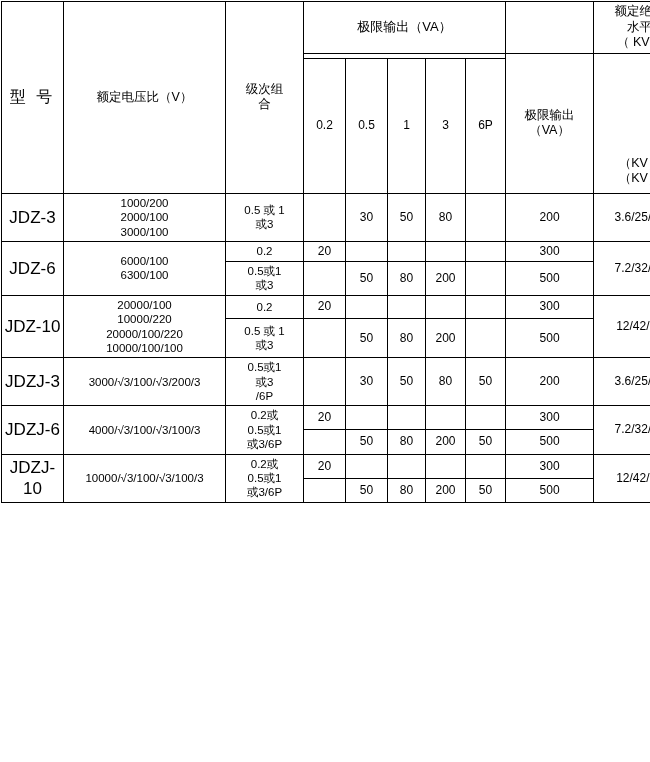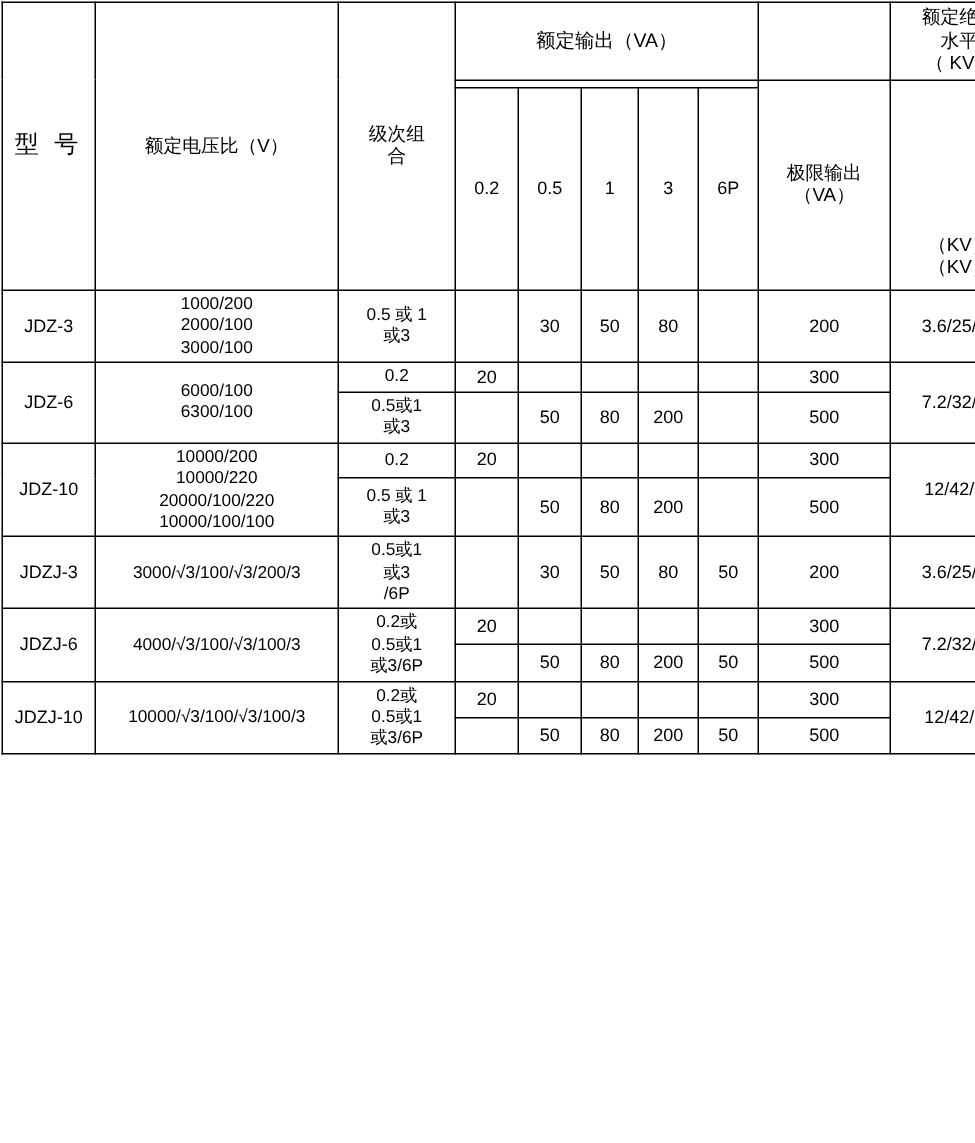--- a/index.html
+++ b/index.html
@@ -35,21 +35,21 @@
     word-wrap: break-word;
   }
   td.noborder-top { border-top: none; }
   .cell-lines span { display: block; }
   .hdr-model { font-size: 16px; letter-spacing: 3px; }
   .hdr-ratio { font-size: 12.5px; }
   .hdr-group { font-size: 12.5px; }
   .hdr-rated-out { font-size: 13px; }
   .hdr-limit { font-size: 12.5px; }
   .hdr-insul { font-size: 12.5px; }
-  .rowlabel { font-size: 12px; }
+  .rowlabel { font-size: 17px; }
   .ratio { font-size: 11.5px; }
   .group { font-size: 11.5px; }
   .val { font-size: 12px; }
   .insul { font-size: 12px; }
   
   col.c-model   { width: 62px; }
   col.c-ratio   { width: 162px; }
   col.c-group   { width: 78px; }
   col.c-v02     { width: 42px; }
   col.c-v05     { width: 42px; }
@@ -78,21 +78,21 @@
     </colgroup>
     <tbody>
 
       <tr>
         <td rowspan="4" class="hdr-model">型  号</td>
         <td rowspan="4" class="hdr-ratio">额定电压比（V）</td>
         <td rowspan="4" class="hdr-group cell-lines">
           <span>级次组</span>
           <span>合</span>
         </td>
-        <td colspan="5" rowspan="2" class="hdr-rated-out">额定输出（VA）</td>
+        <td colspan="5" rowspan="2" class="hdr-rated-out">极限输出（VA）</td>
         <td rowspan="2"></td>
         <td rowspan="1" class="hdr-insul cell-lines">
           <span>额定绝缘</span>
           <span>水平</span>
           <span>（ KV）</span>
         </td>
       </tr>
       <tr>
         <td rowspan="3" class="hdr-insul cell-lines" style="vertical-align:bottom; padding-bottom:6px;">
           <span>（KV）</span>
@@ -158,21 +158,21 @@
         <td class="val">50</td>
         <td class="val">80</td>
         <td class="val">200</td>
         <td class="val"></td>
         <td class="val">500</td>
       </tr>
 
       <tr>
         <td rowspan="2" class="rowlabel">JDZ-10</td>
         <td rowspan="2" class="ratio cell-lines">
-          <span>10000/200</span>
+          <span>20000/100</span>
           <span>10000/220</span>
           <span>20000/100/220</span>
           <span>10000/100/100</span>
         </td>
         <td class="group">0.2</td>
         <td class="val">20</td>
         <td class="val"></td>
         <td class="val"></td>
         <td class="val"></td>
         <td class="val"></td>

